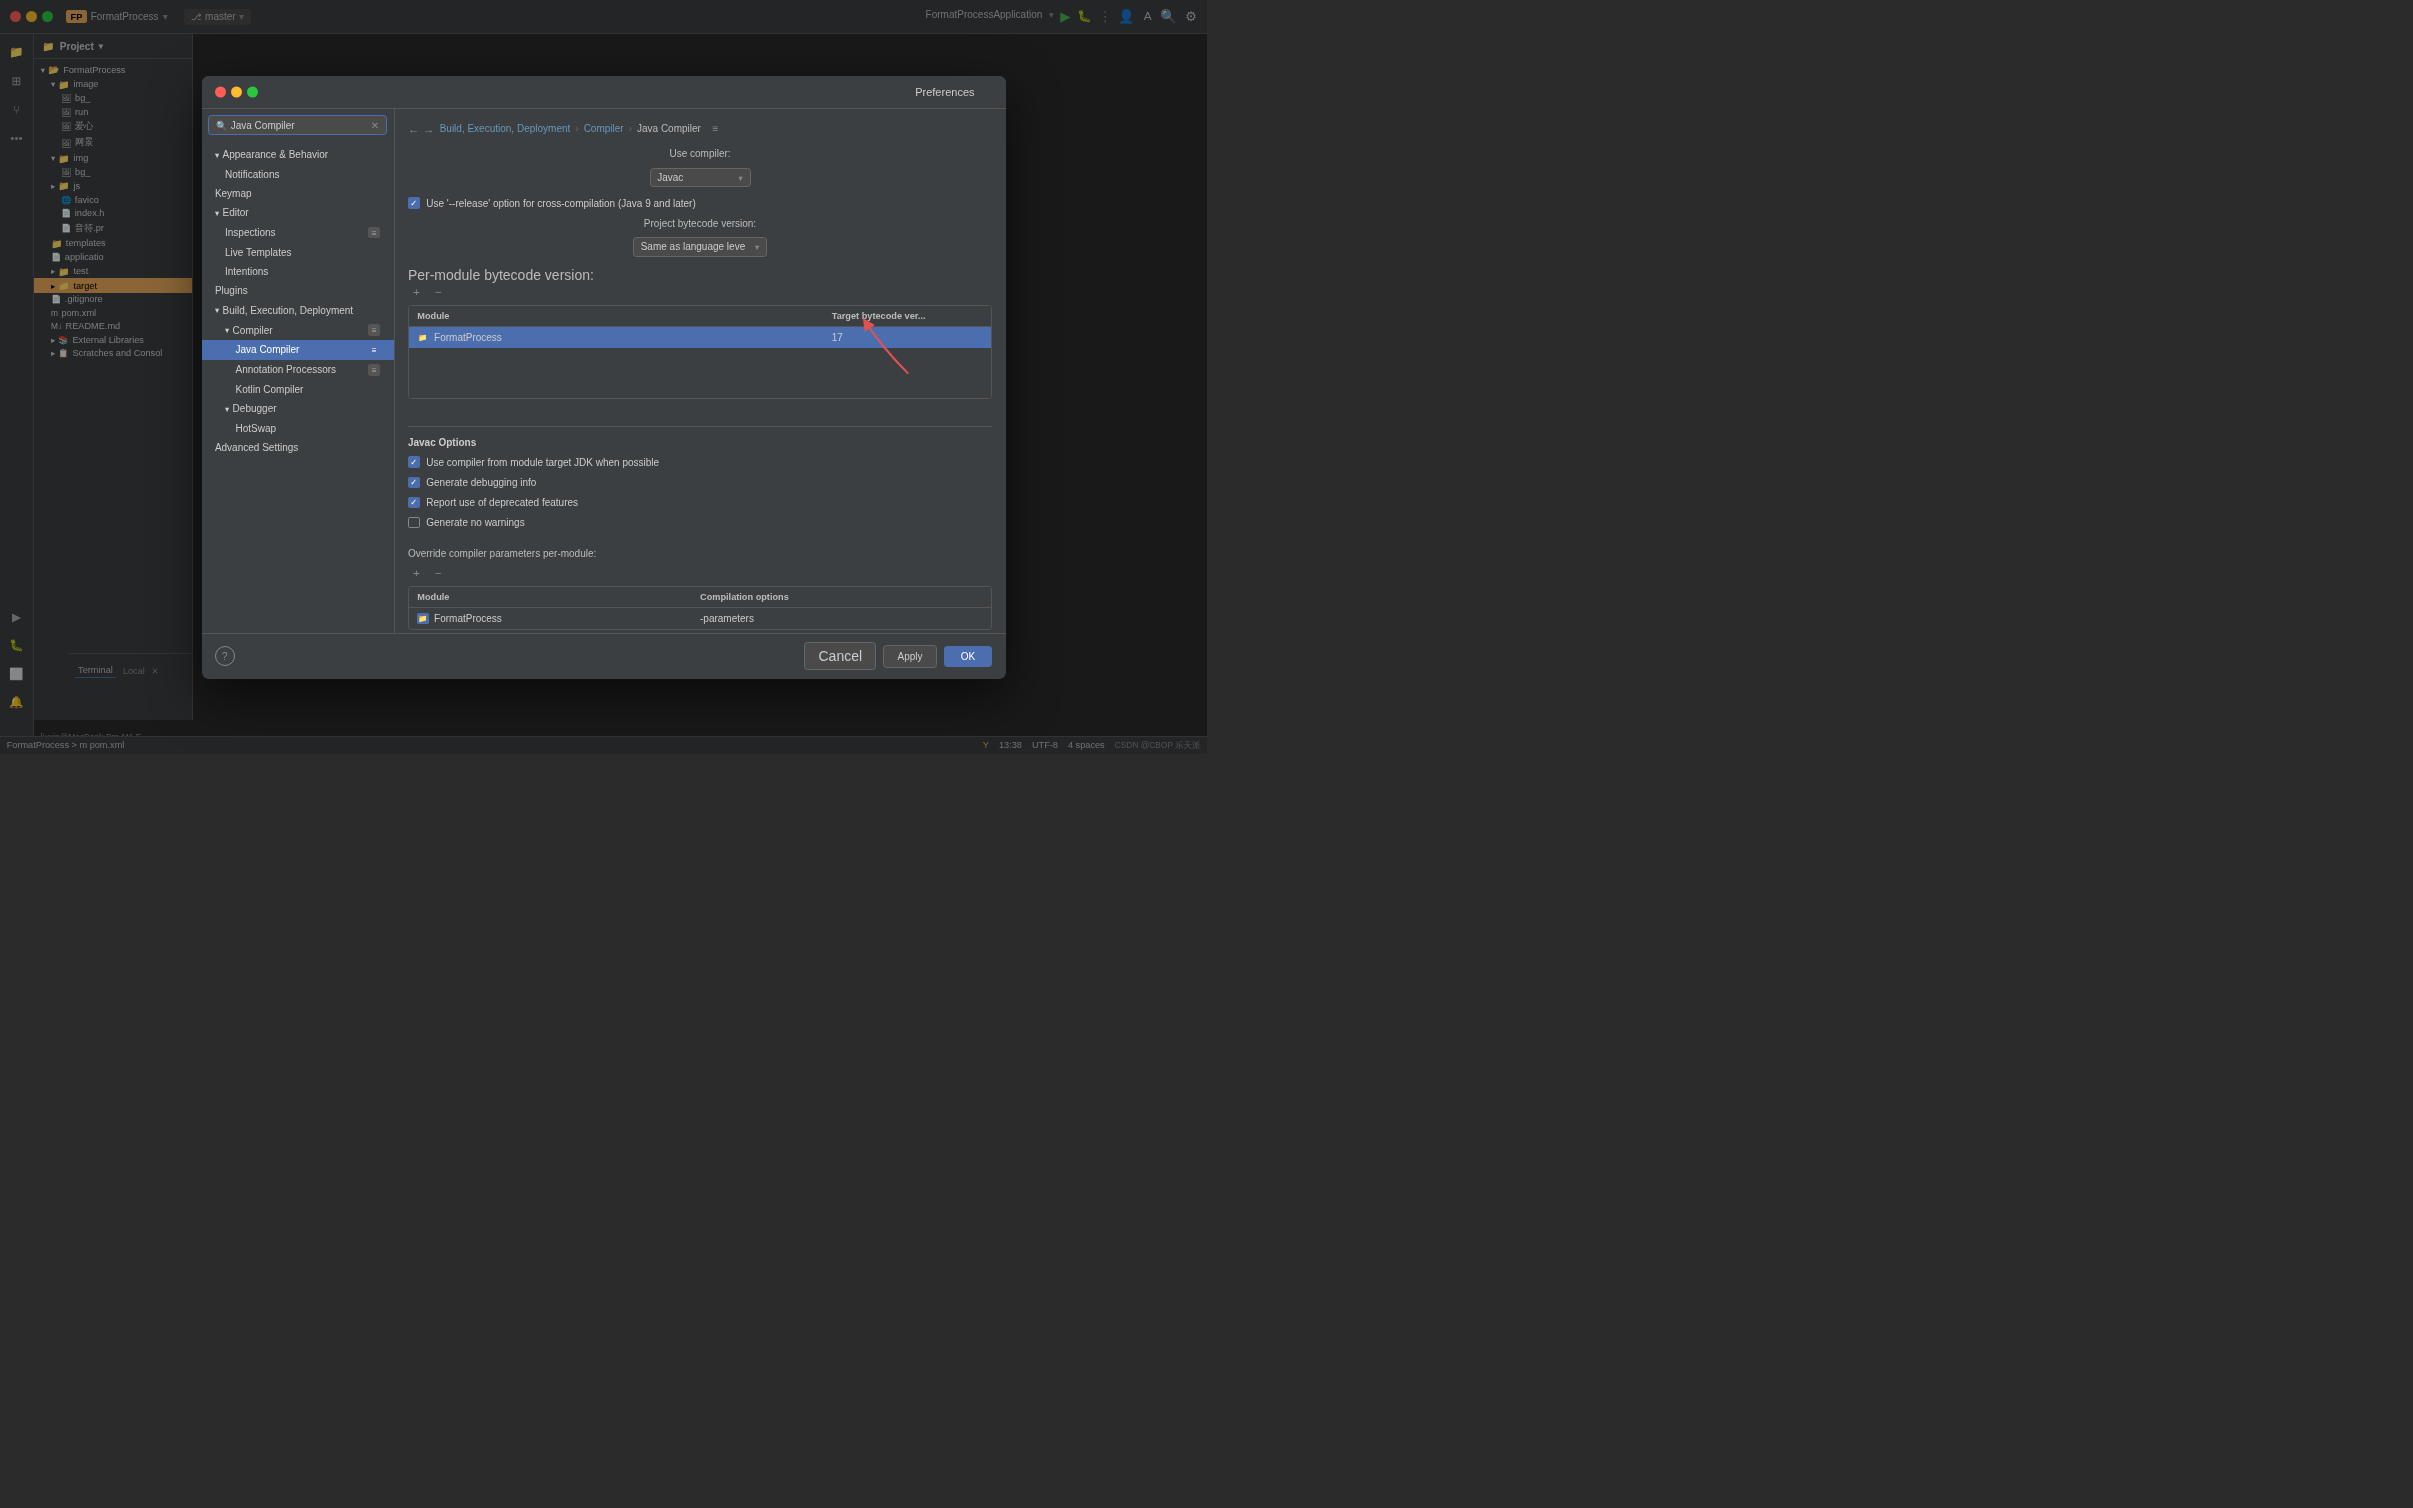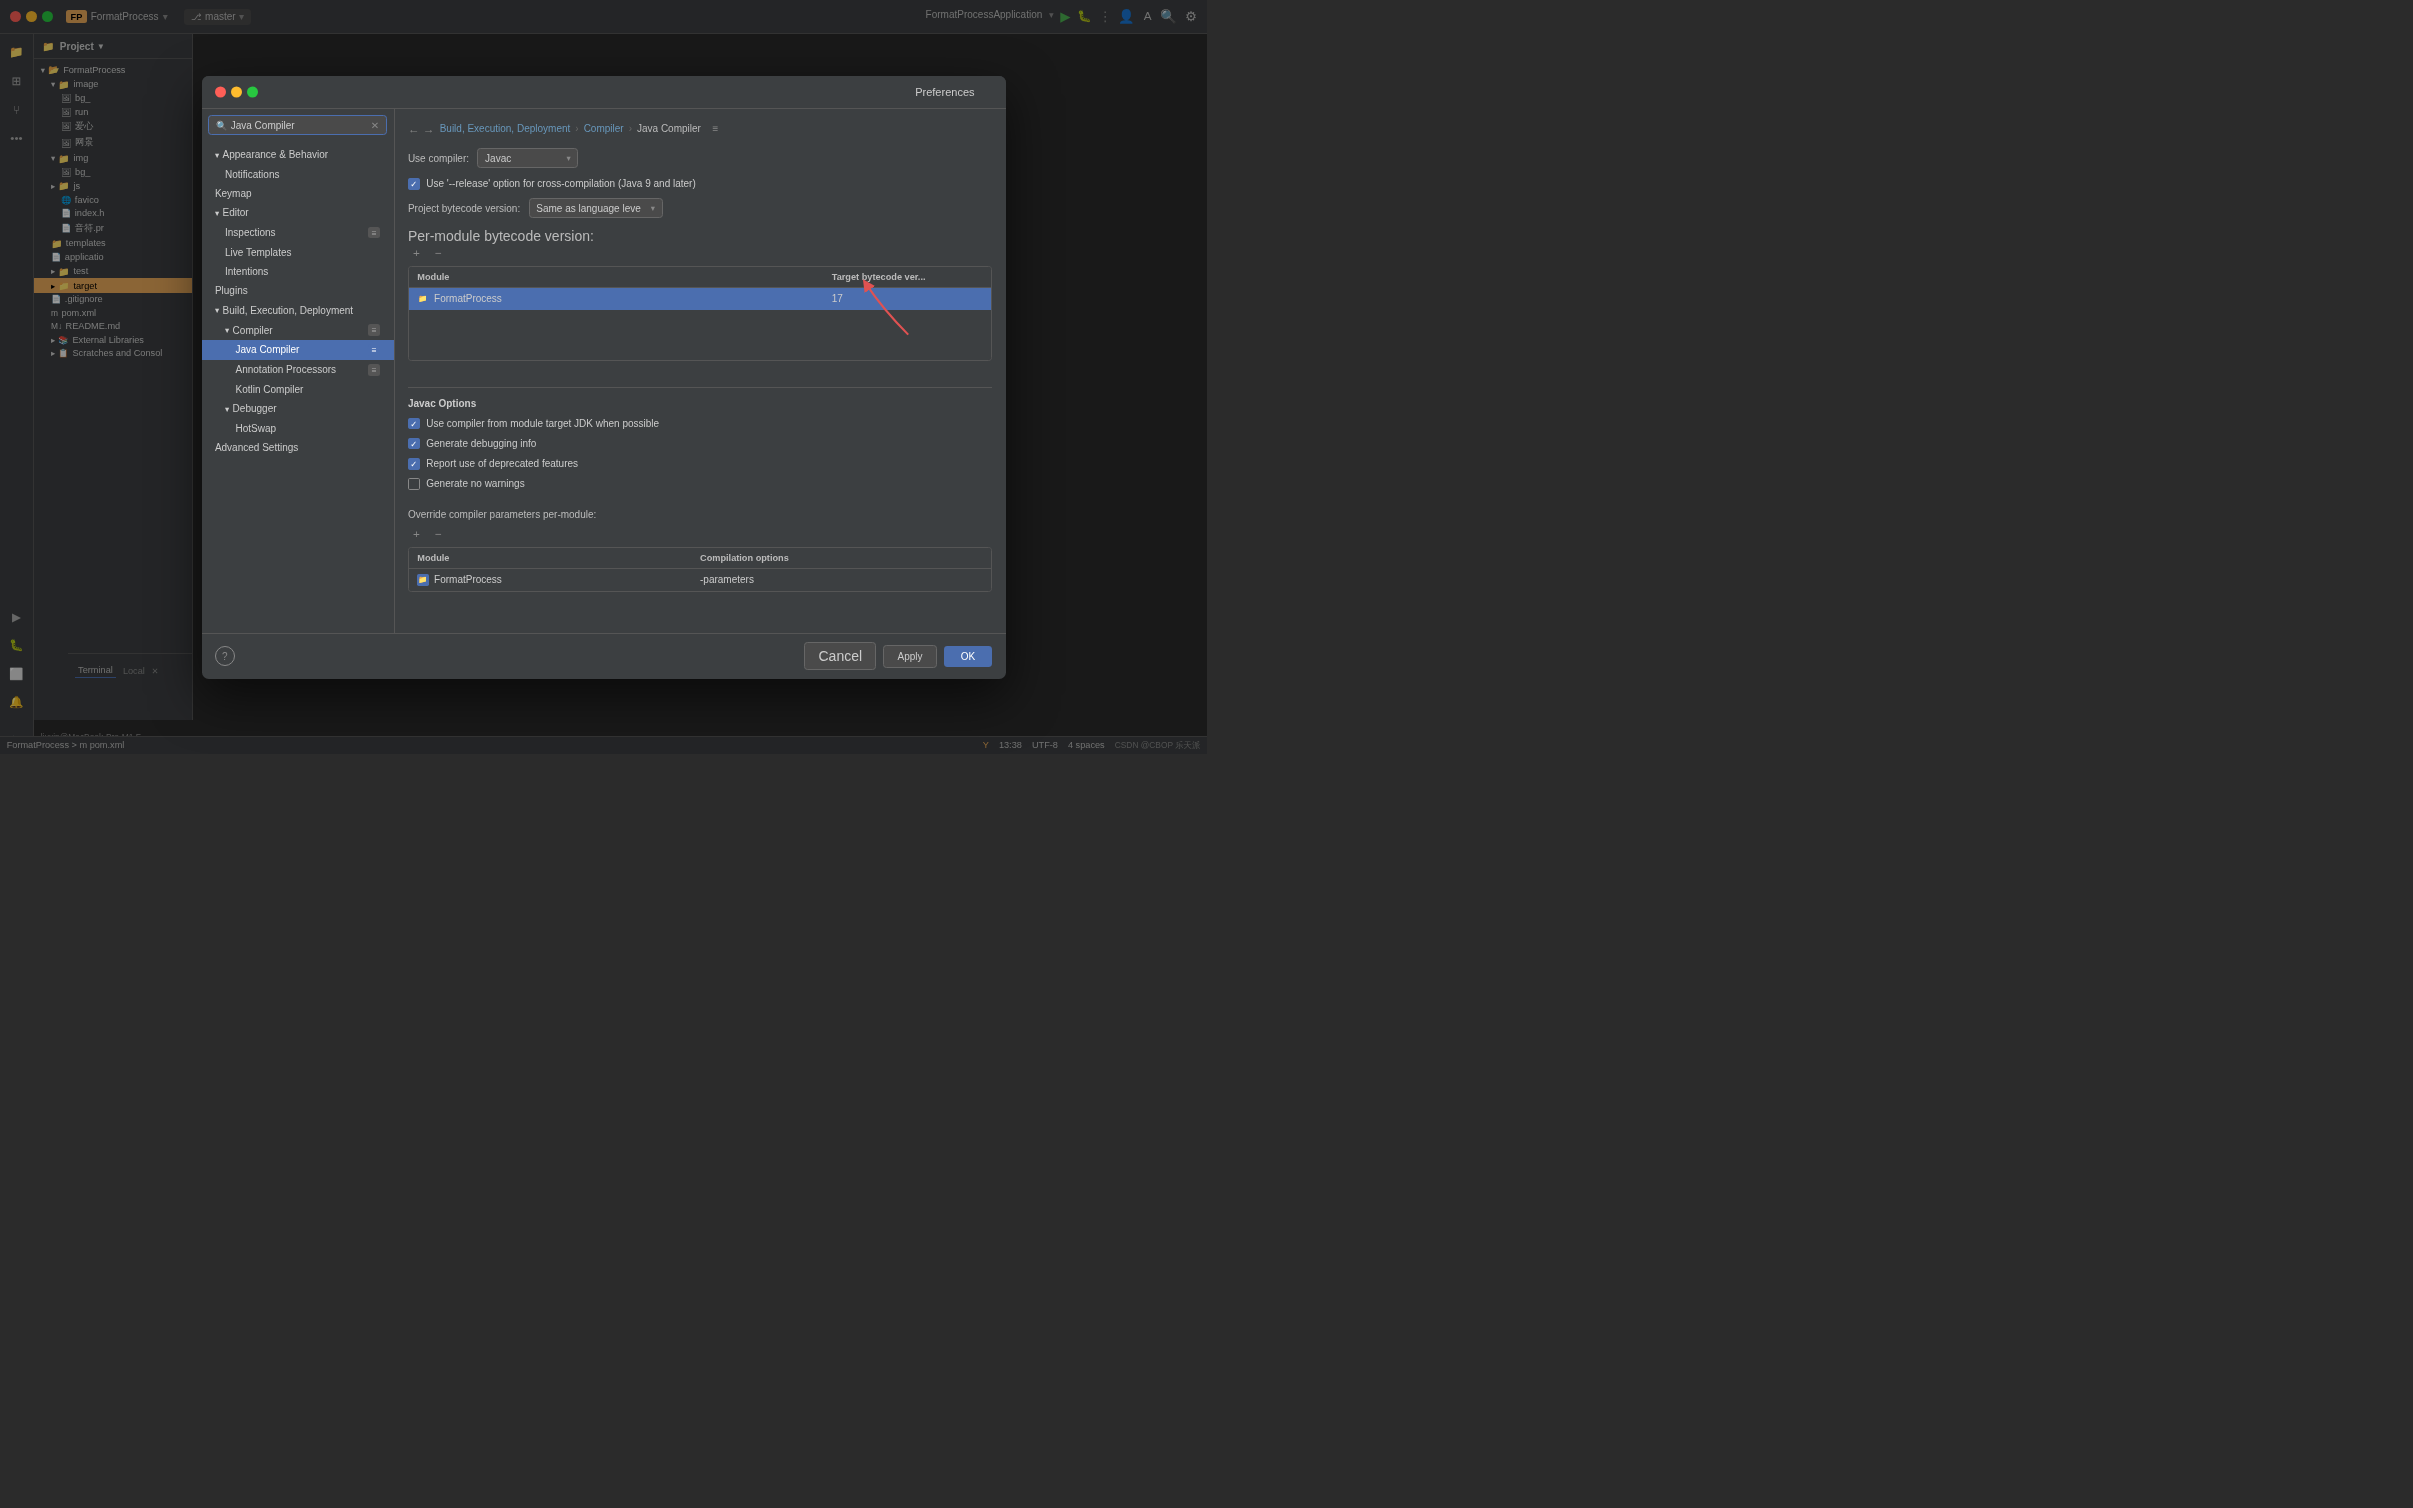--- a/index.html
+++ b/index.html
@@ -310,20 +310,21 @@
     .breadcrumb-item { color: #6897bb; cursor: pointer; }
     .breadcrumb-current { color: #bbb; }
     .breadcrumb-nav { display: flex; gap: 3.4px; }
     .bc-nav-btn { color: #888; cursor: pointer; font-size: 11.7px; }
 
     .setting-row {
       display: flex;
       align-items: center;
       gap: 8.4px;
       margin-bottom: 10px;
+      flex-direction: column;
     }
     .setting-label { color: #bbb; font-size: 10px; white-space: nowrap; }
 
     .select-box {
       display: flex;
       align-items: center;
       background: #4a4a4a;
       border: 0.8px solid #666;
       border-radius: 3.4px;
       padding: 3.4px 6.7px;

